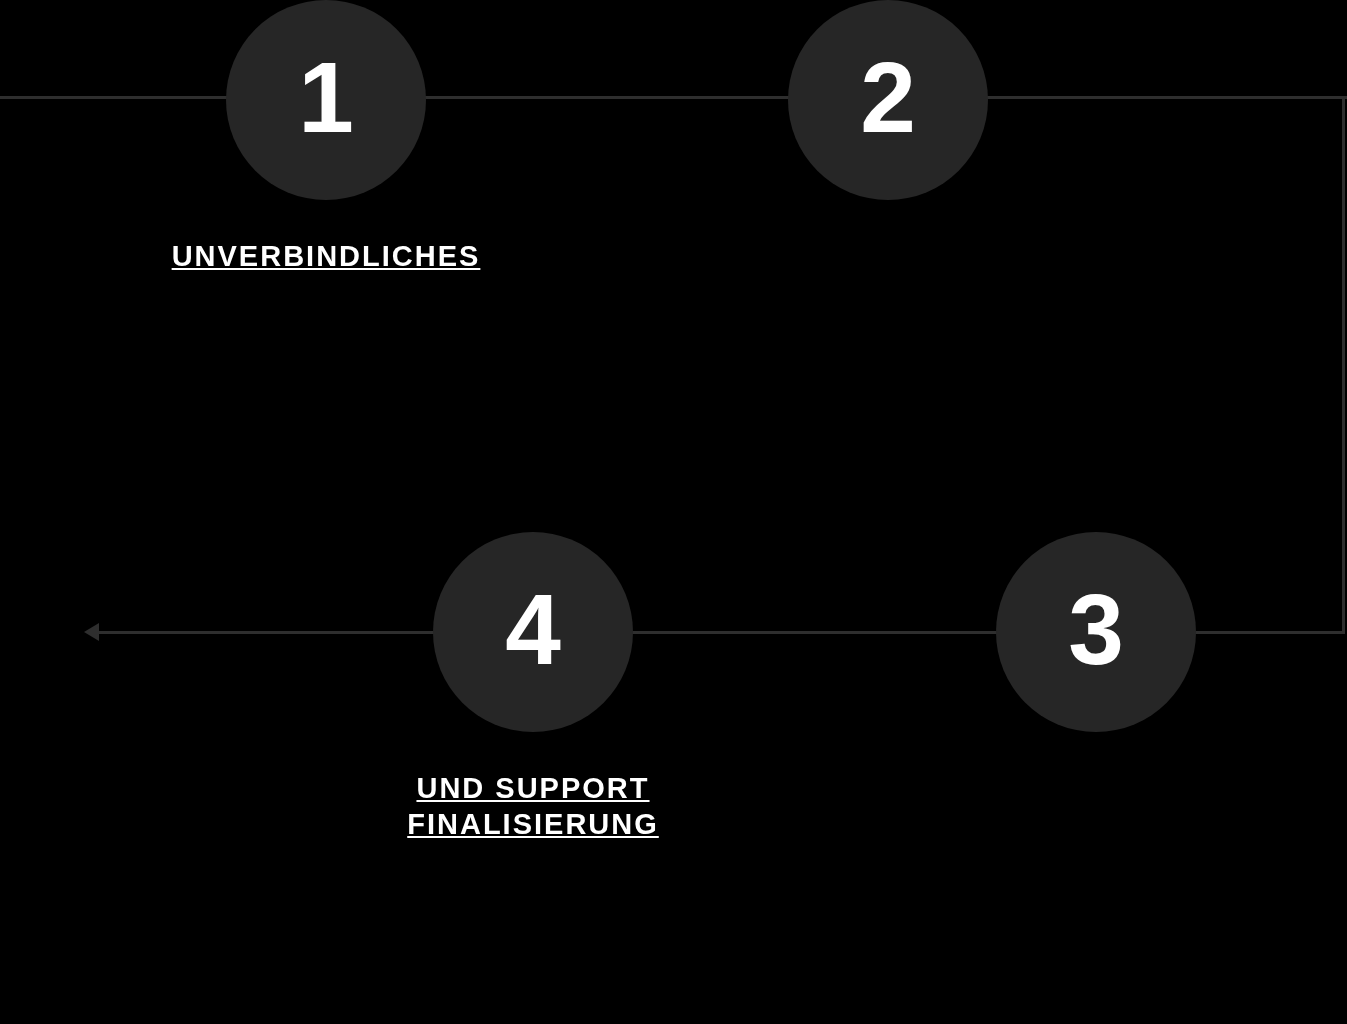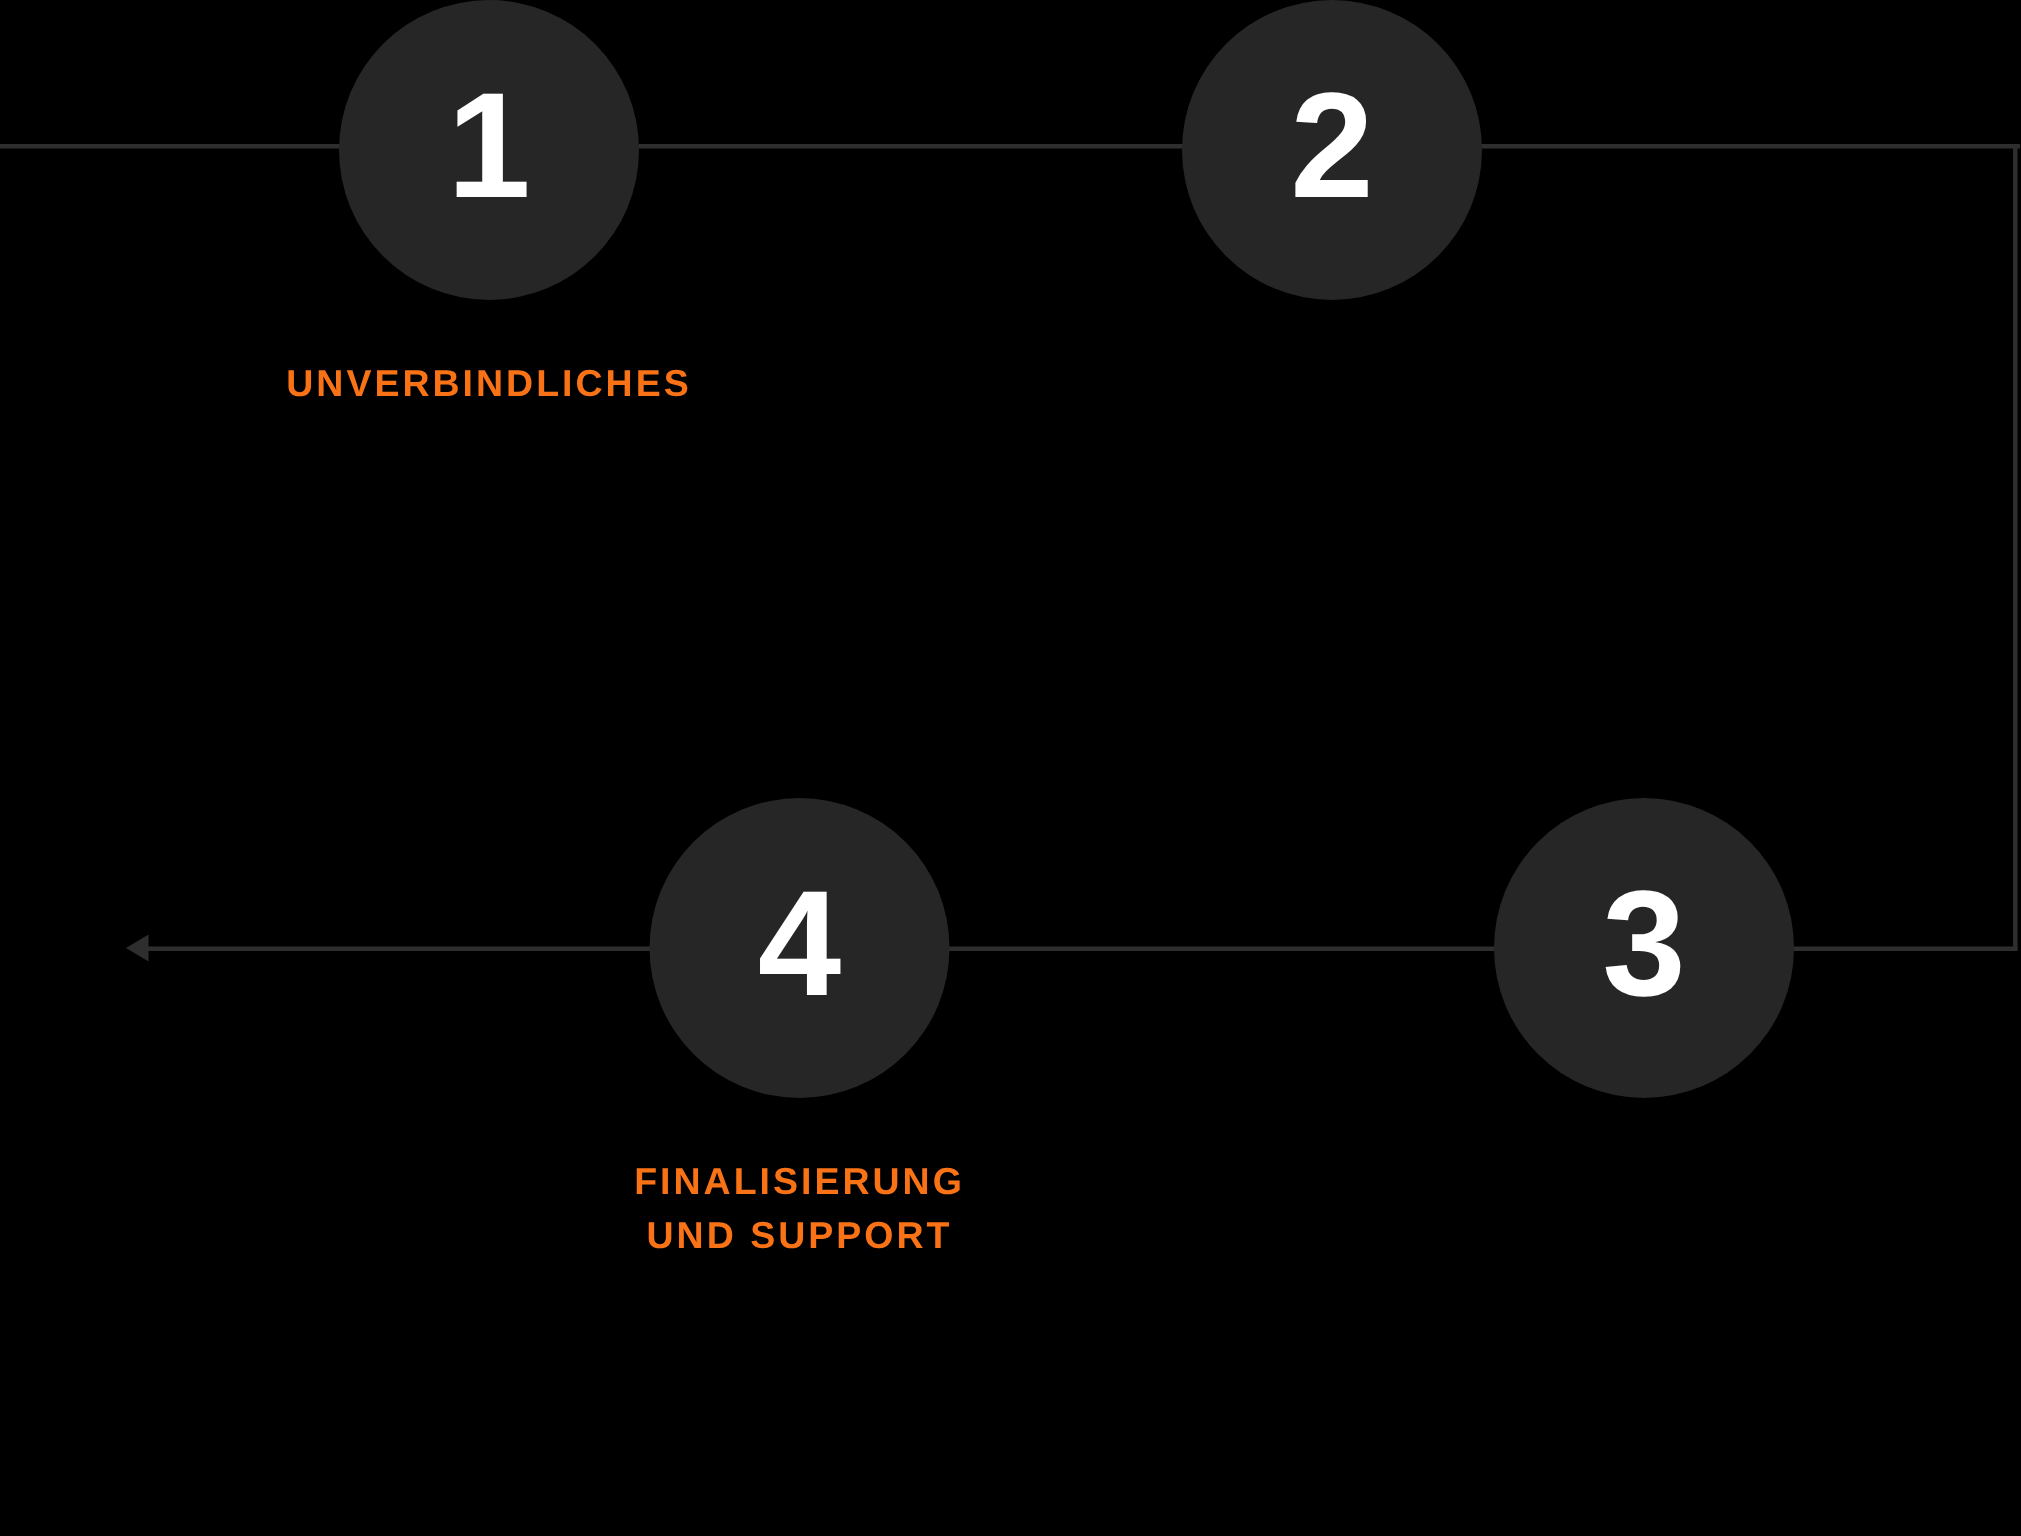--- a/index.html
+++ b/index.html
@@ -72,27 +72,28 @@
     line-height: 1;
     padding-bottom: 6px;
   }
   .label {
     position: absolute;
     top: 238px;
     left: 50%;
     transform: translateX(-50%);
     width: 460px;
     text-align: center;
-    color: #f97316;
-    font-size: 25px;
+    color: #ffffff;
+    font-size: 29px;
     font-weight: 700;
     letter-spacing: 2px;
     line-height: 36px;
     text-transform: uppercase;
     white-space: nowrap;
+    text-decoration: underline;
   }
   .label span { display: block; }
 </style>
 </head>
 <body>
 
 <div class="canvas">
 
   <div class="connector line-top"></div>
   <div class="connector line-right"></div>
@@ -120,18 +121,18 @@
     </div>
     <div class="label">
     </div>
   </div>
 
   <div class="step step-4">
     <div class="circle">
       <div class="number">4</div>
     </div>
     <div class="label">
+      <span>UND SUPPORT</span>
       <span>FINALISIERUNG</span>
-      <span>UND SUPPORT</span>
     </div>
   </div>
 
 </div>
 
 </body></html>

